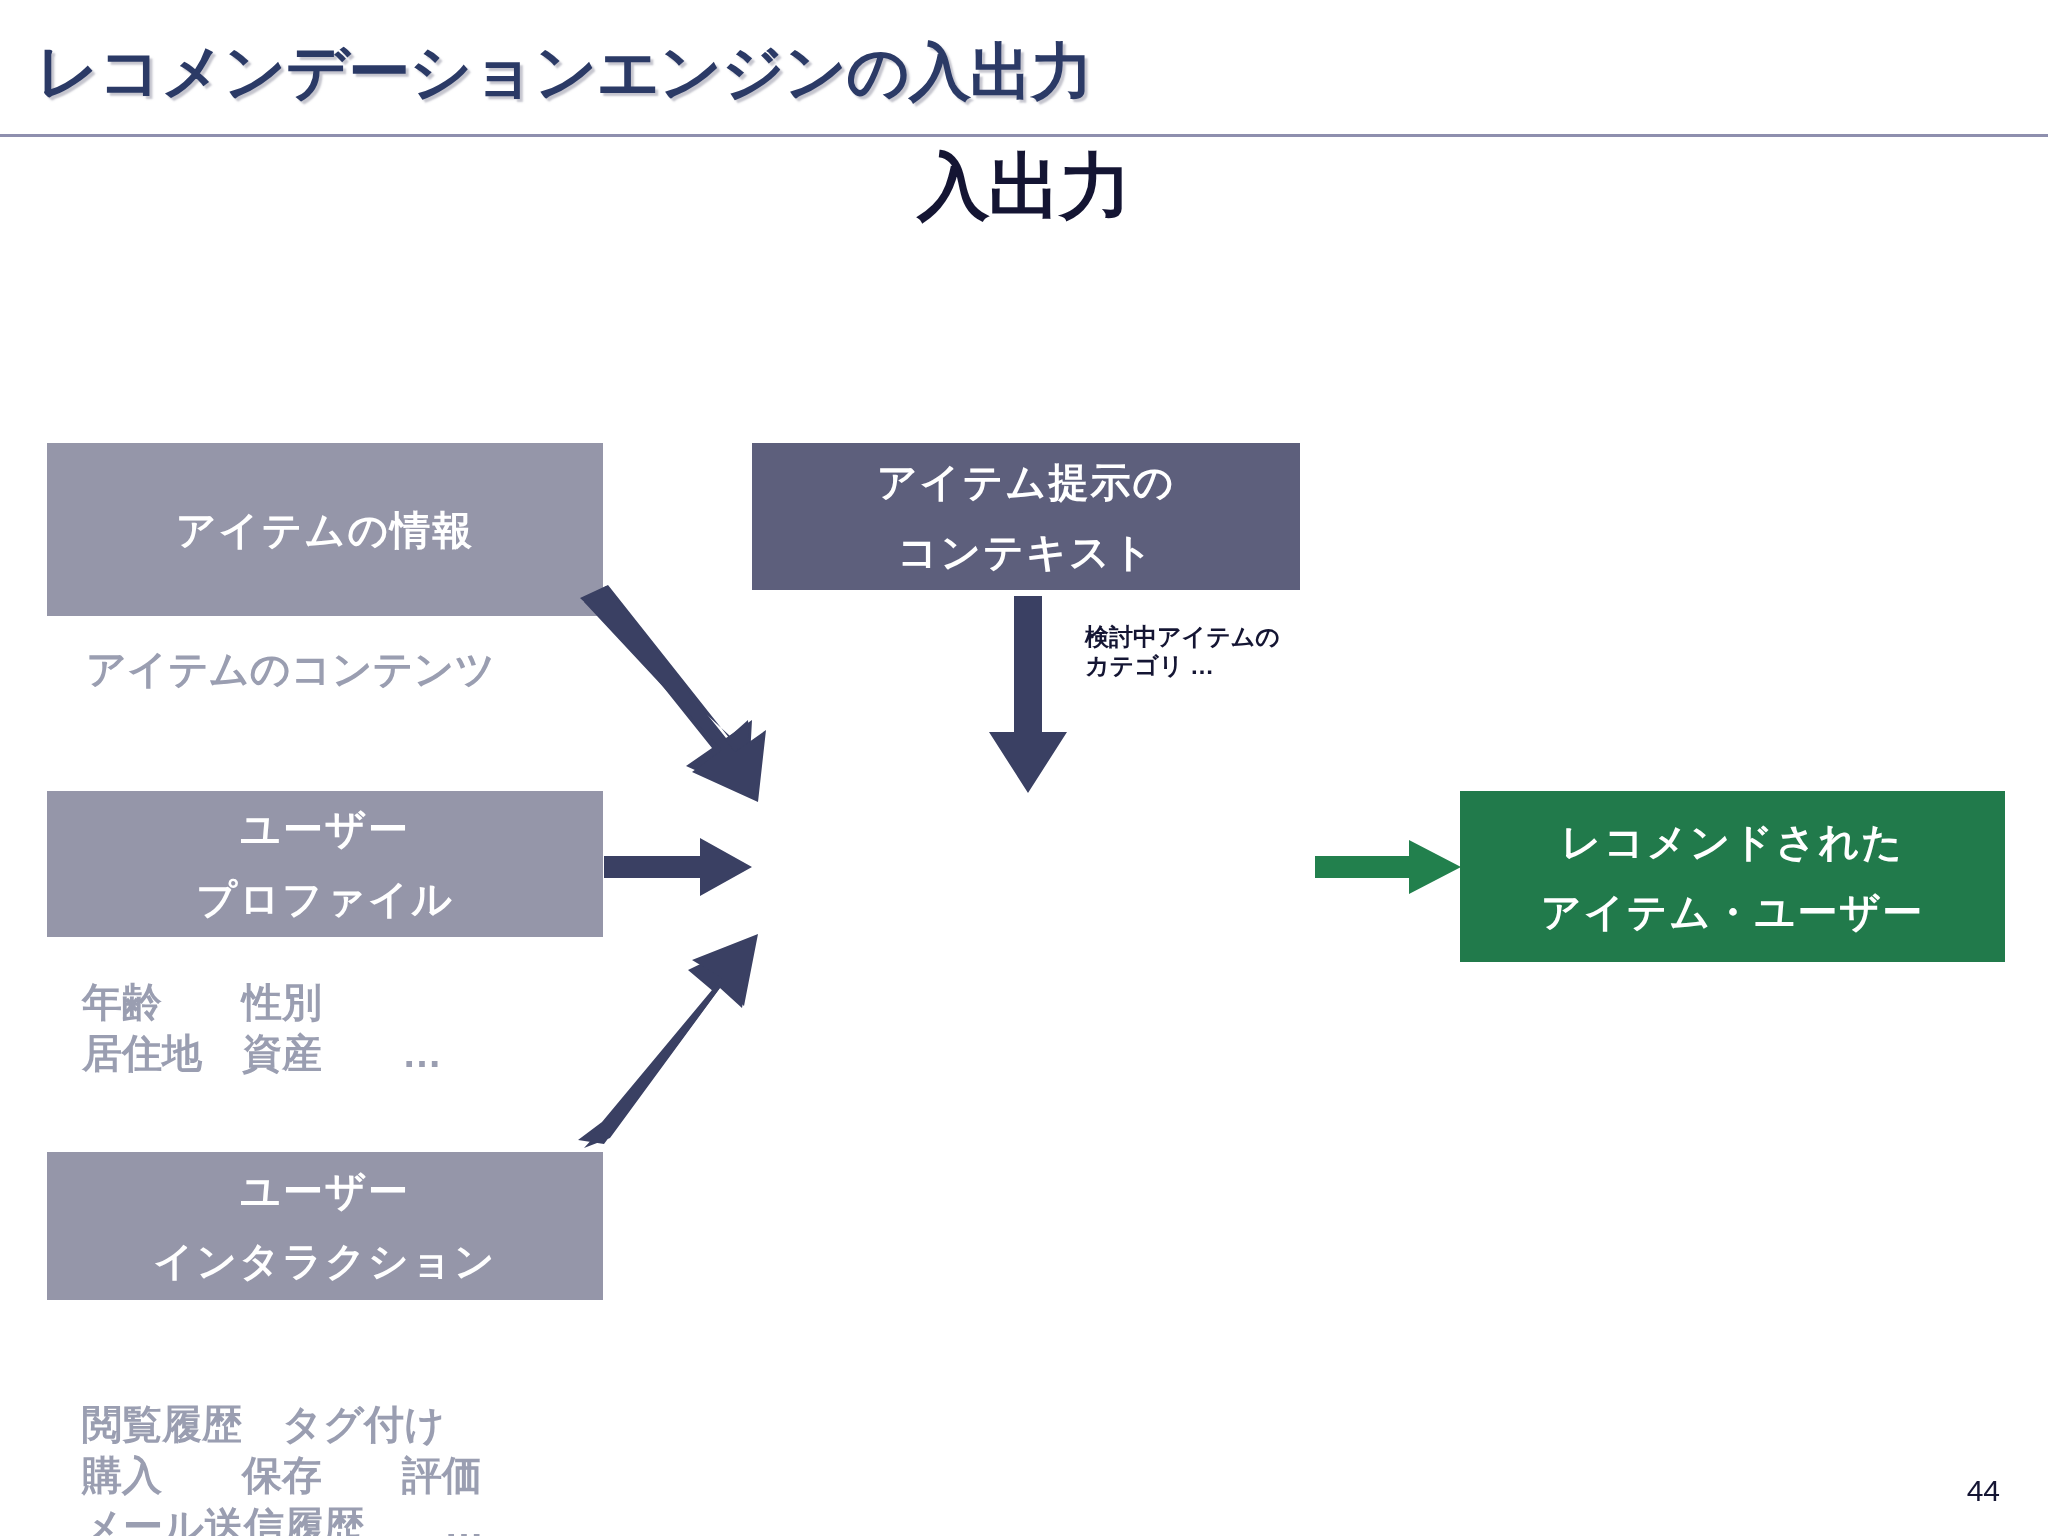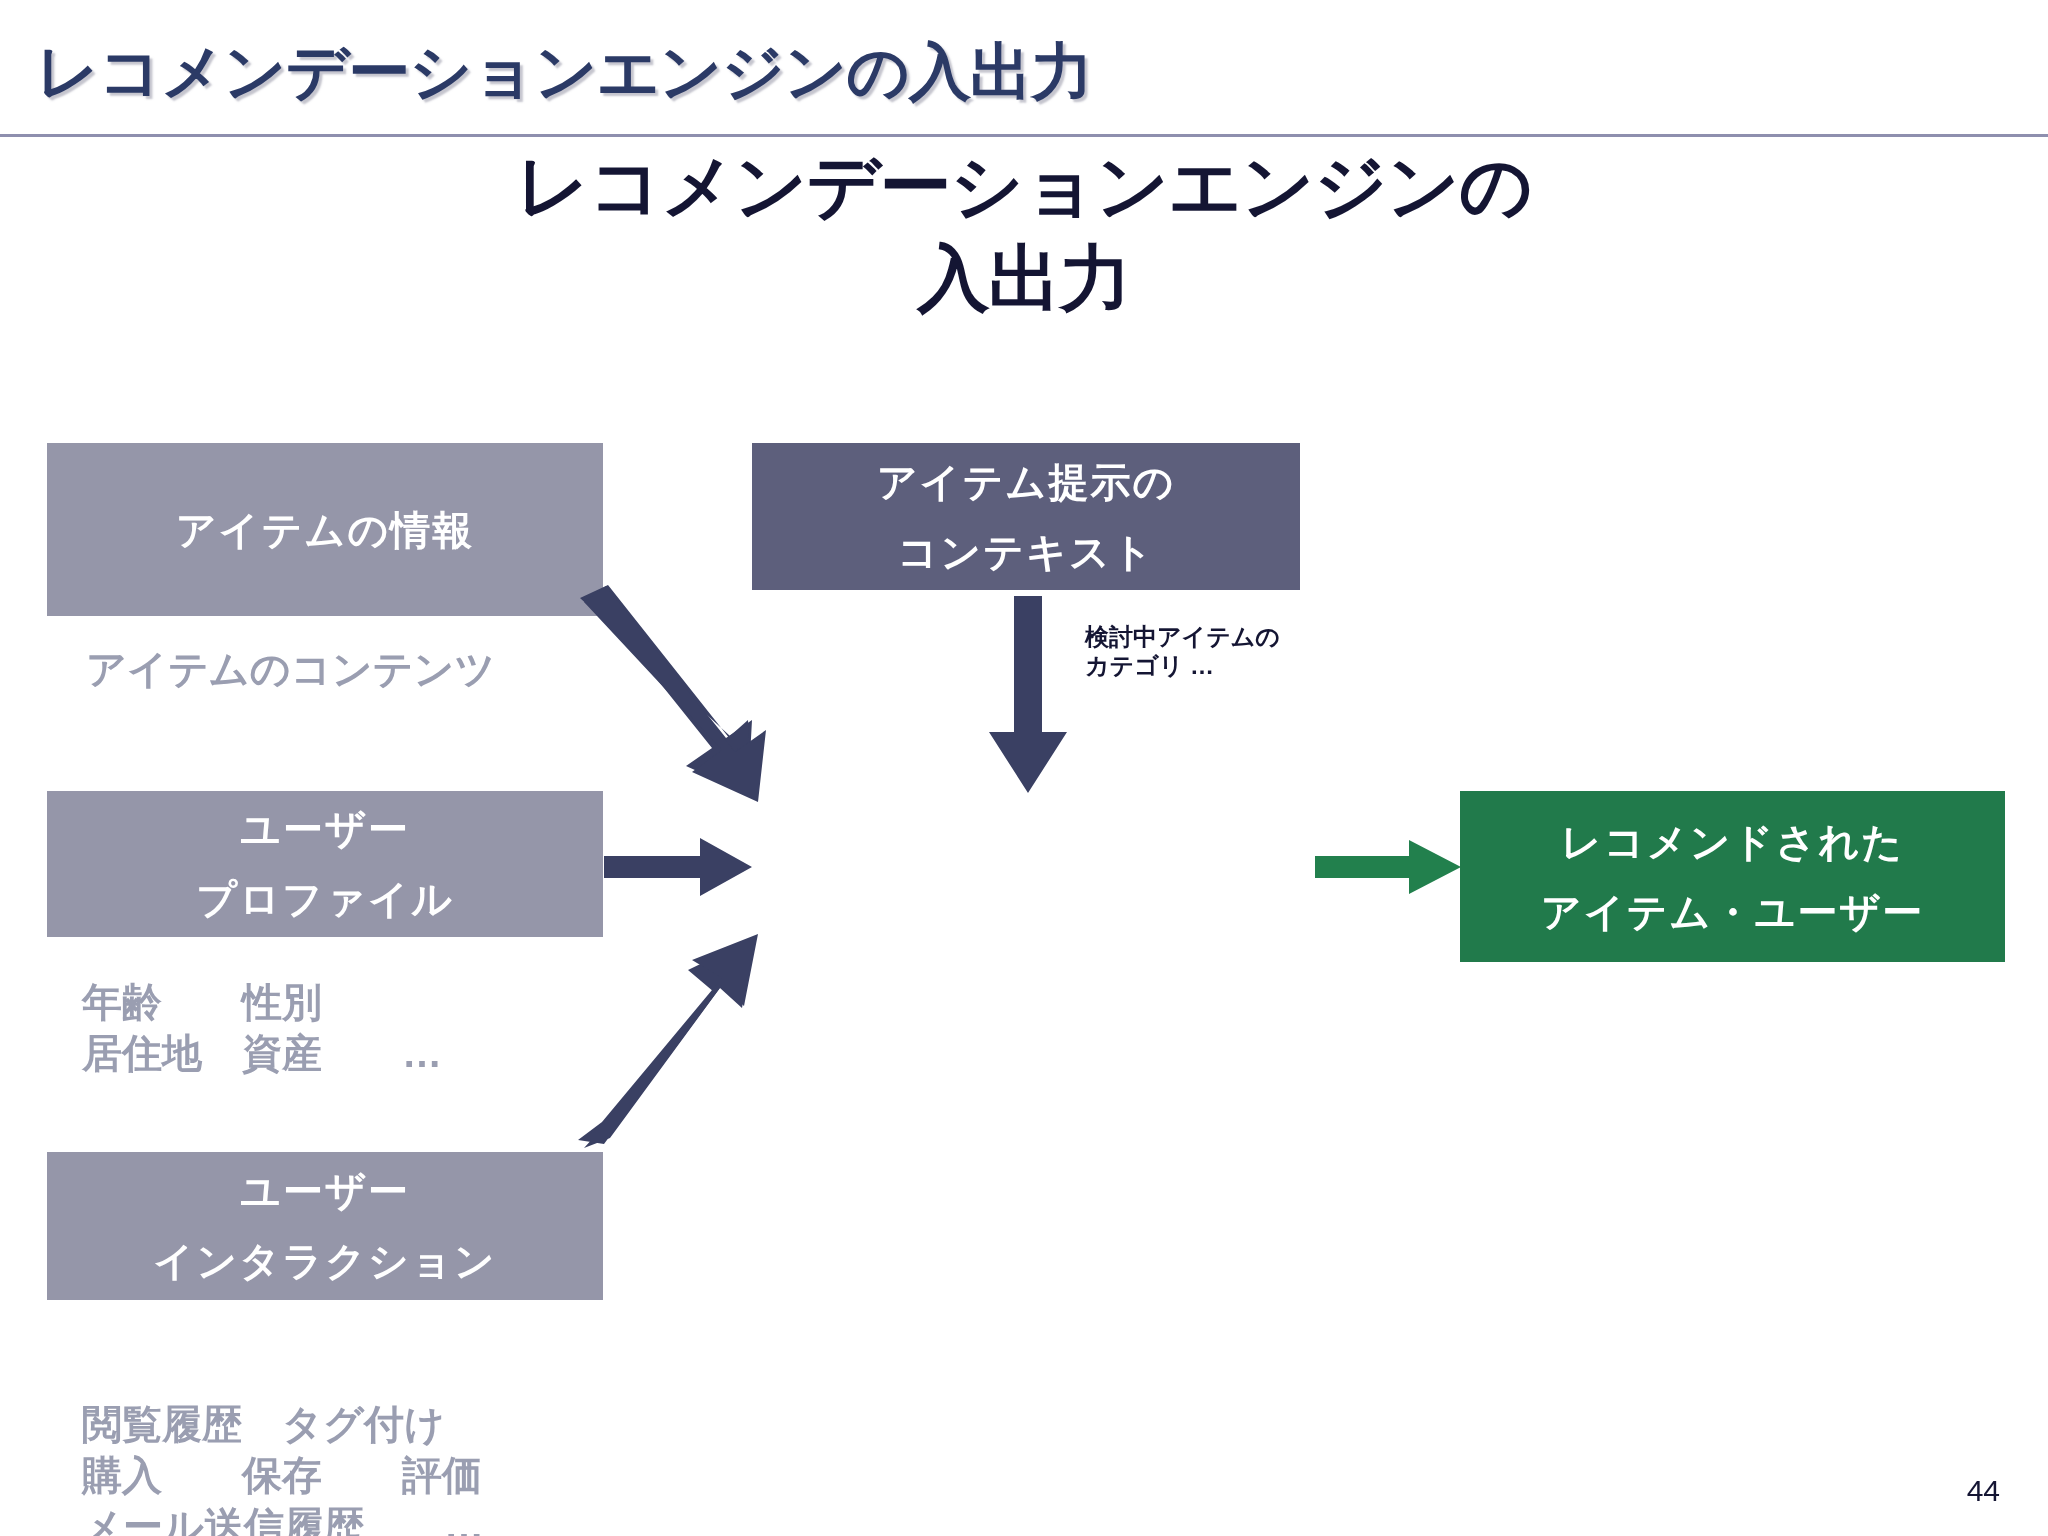--- a/index.html
+++ b/index.html
@@ -116,21 +116,20 @@
 <body>
 
 <div id="slide">
 
   <div id="header-bar">
     <div id="header-title">レコメンデーションエンジンの入出力</div>
     <div id="header-rule"></div>
   </div>
 
   <div id="main-heading">
-    <div>レコメンデーションエンジンの</div>
     <div>入出力</div>
   </div>
 
   <div class="box grey-box" style="left:47px; top:443px; width:556px; height:173px;">
     <div class="line">アイテムの情報</div>
   </div>
   <div class="caption" style="left:86px; top:644px; width:520px;">アイテムのコンテンツ</div>
 
   <div class="box dark-box" style="left:752px; top:443px; width:548px; height:147px;">
     <div class="line">アイテム提示の</div>

